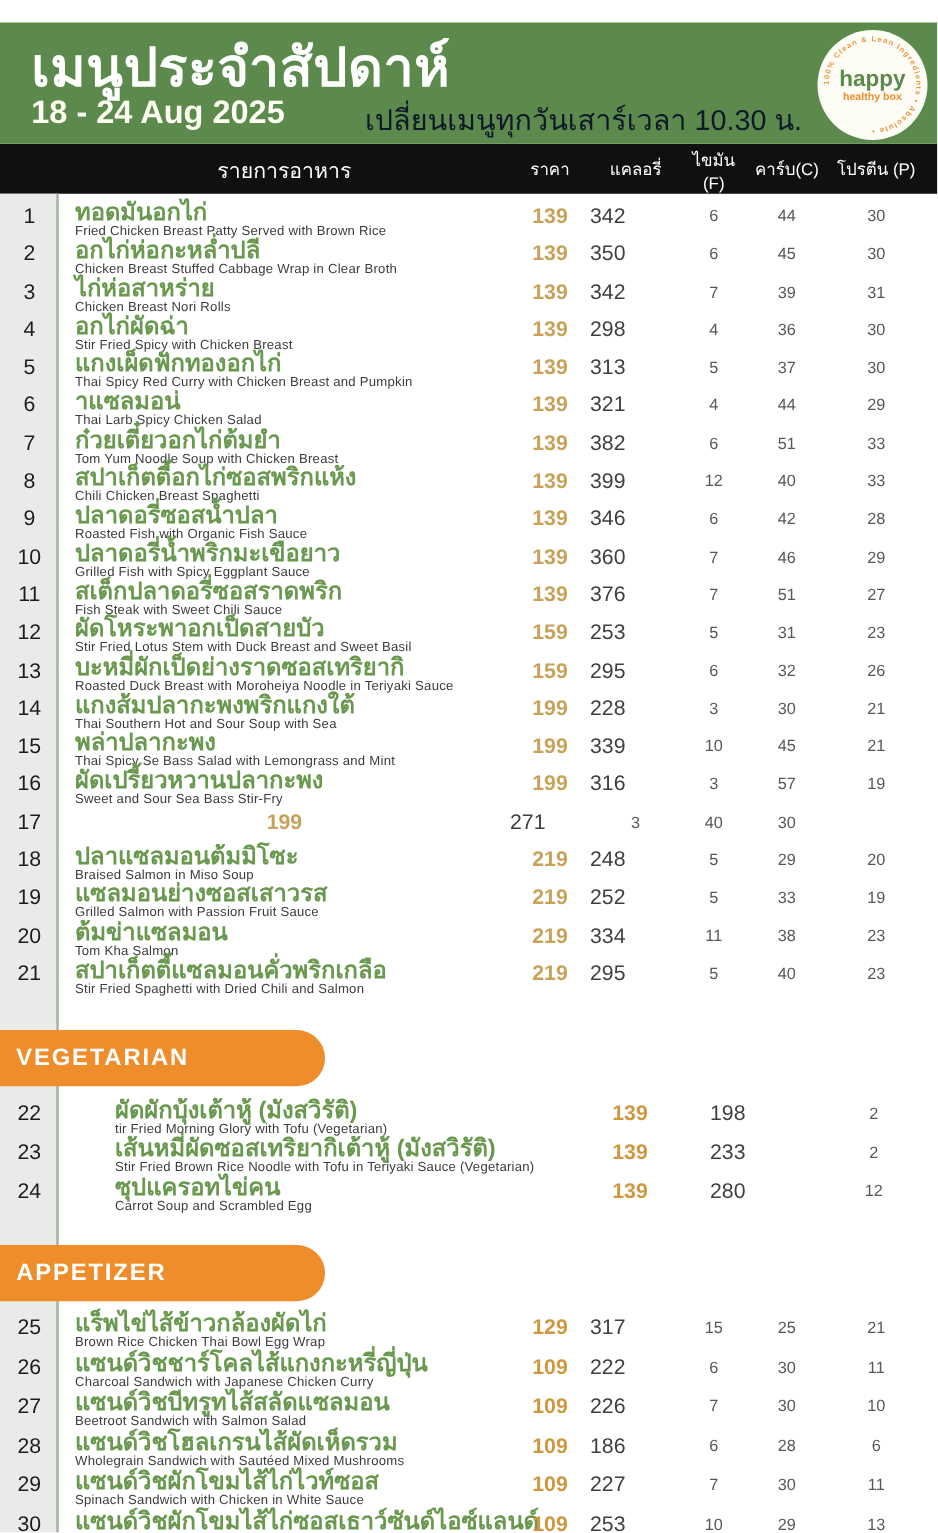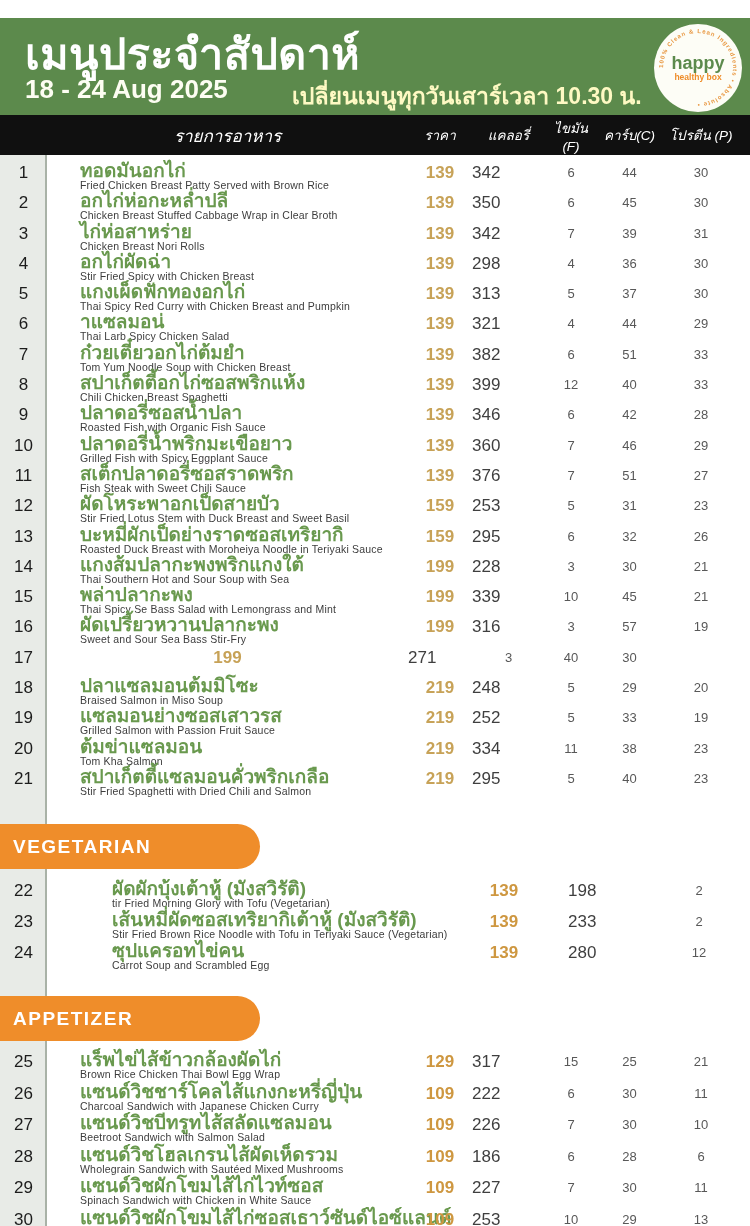--- a/index.html
+++ b/index.html
@@ -4,48 +4,47 @@
 <style>
   html,body{margin:0;padding:0;background:#fff;}
   .page{
     position:relative;width:750px;height:1226px;overflow:hidden;background:#ffffff;
     font-family:"Liberation Sans",sans-serif;
   }
   
   .hdr{position:relative;height:97px;background:#5c8a4c;margin-top:18px;}
   .hdr-title{position:absolute;left:25px;top:2px;font-size:43px;font-weight:700;color:#fff;letter-spacing:.5px;}
   .hdr-date{position:absolute;left:25px;top:56px;font-size:26px;font-weight:700;color:#fdfdf2;}
-  .hdr-note{position:absolute;left:292px;top:60px;font-size:23px;font-weight:700;color:#fef9c3;}
+  .hdr-note{position:absolute;left:292px;top:60px;font-size:23px;font-weight:400;color:#0f172a;}
   .logo{position:absolute;right:7px;top:5px;width:90px;height:90px;}
   
   .colbar{
     height:40px;background:#101010;display:grid;align-items:center;
     grid-template-columns:47px 361px 64px 73px 52px 65px 78px 10px;
-    font-style:italic;
   }
   .colbar .c{color:#fff;text-align:center;}
   .c-item{font-size:17px;font-weight:500;}
   .c-num{font-size:13.5px;font-weight:400;}
   
   .table-area{position:relative;height:1089px;}
   .table-area::before{
     content:"";position:absolute;left:0;top:0;bottom:0;width:45px;
     background:#e8ebe7;border-right:2px solid #a9b2a7;
   }
   .sec{position:relative;}
   .sec1{padding-top:6px;}
   .row{
     display:grid;grid-template-columns:47px 361px 64px 73px 52px 65px 78px 10px;
     align-items:start;
   }
   .sec1 .row{height:30.3px;}
   .sec2 .row{height:31px;gap:32px;}
   .sec3 .row{height:31.5px;}
   .no{font-size:17px;color:#1c1c1c;text-align:center;padding-top:2px;}
-  .namecell{padding-left:13px;margin-left:20px;}
+  .namecell{padding-left:13px;}
   .th{font-size:19px;line-height:19px;font-weight:700;color:#69994e;white-space:nowrap;}
   .en{font-size:10.5px;line-height:11px;color:#3c3c3c;letter-spacing:.2px;white-space:nowrap;}
   .price{font-size:17px;font-weight:700;text-align:center;padding-top:2px;}
   .sec1 .price{color:#c7a257;}
   .sec2 .price,.sec3 .price{color:#ce9740;}
   .cal{font-size:17px;color:#3f3f3f;padding-top:2px;}
   .fat,.carb,.protein{font-size:13px;color:#585858;text-align:center;padding-top:4px;}
   
   .badge{
     width:260px;height:45px;background:#ef8d2a;border-radius:0 26px 26px 0;

